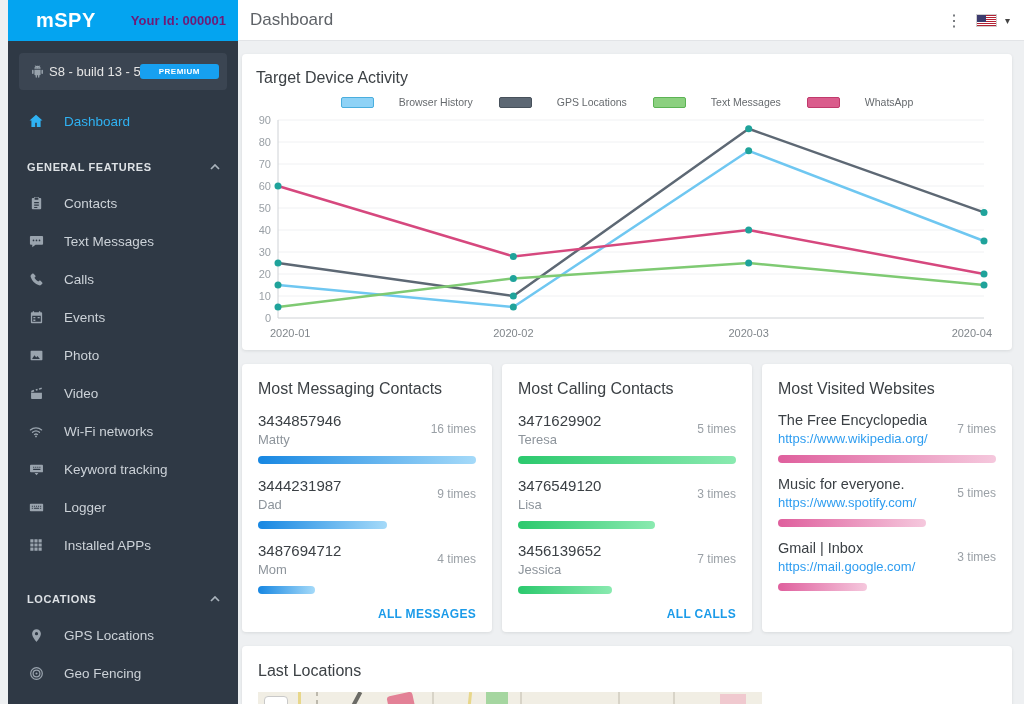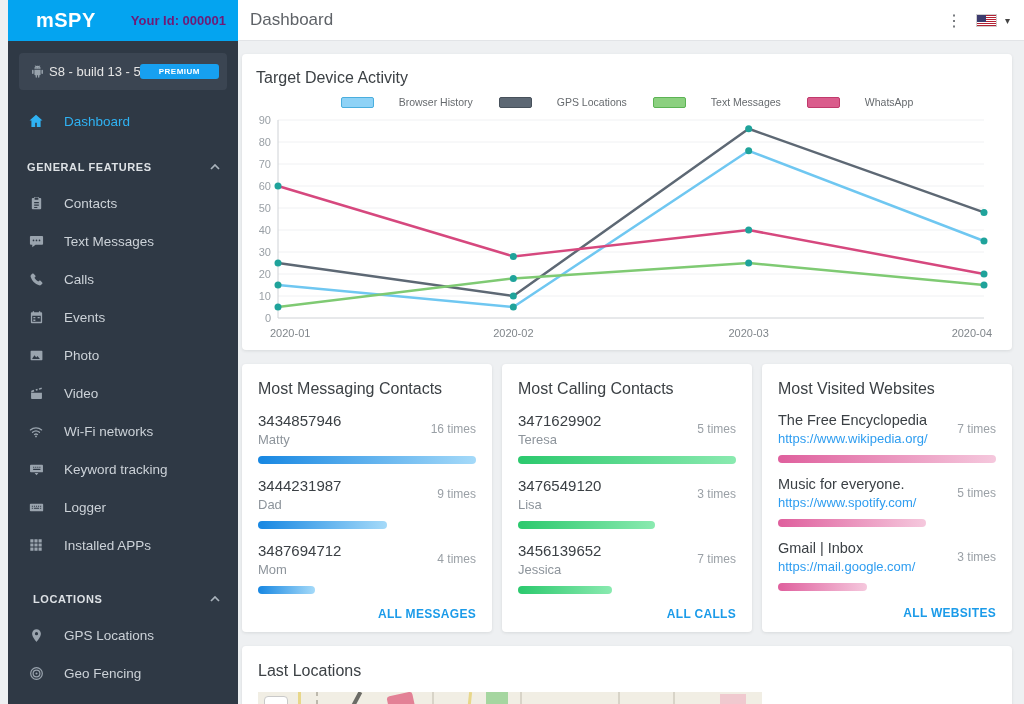--- a/index.html
+++ b/index.html
@@ -13,21 +13,21 @@
   .device-select { margin:12px 11px 4px 11px; height:37px; background:#3b4türk552; background:#3b4552; border-radius:4px; display:flex; align-items:center; padding:0 8px 0 11px; cursor:pointer; }
   .device-select .droid { color:#98a2ac; display:flex; margin-right:4px; }
   .device-name { flex:1; text-align:center; color:#e5e5e5; font-size:13px; white-space:nowrap; overflow:hidden; }
   .premium-badge { background:#17a0f0; color:#fff; font-size:8px; font-weight:bold; letter-spacing:.5px; padding:3px 19px; border-radius:3px; }
   .nav { padding-top:8px; }
   .nav-item { height:38px; display:flex; align-items:center; padding:0 16px 0 19px; cursor:pointer; color:#ccd2d8; font-size:13.5px; }
   .nav-item .nav-icon { width:18px; display:flex; justify-content:center; color:#9aa4ae; margin-right:19px; }
   .nav-item.active, .nav-item.active .nav-icon { color:#2fb2f3; }
   .nav-section { height:34px; margin-top:10px; display:flex; align-items:center; justify-content:space-between; padding:0 18px 0 19px; color:#dde1e5; font-size:11px; font-weight:bold; letter-spacing:.6px; }
   .nav-section .chev { color:#aab3bc; display:flex; cursor:pointer; }
-  .nav-section.locs { margin-top:18px;margin-left:6px; }
+  .nav-section.locs { margin-top:18px; }
 
   
   .topbar { position:absolute; left:230px; top:0; right:0; height:41px; background:#fff; border-bottom:1px solid #e2e4e7; display:flex; align-items:center; padding:0 14px 0 20px; z-index:4; }
   .page-title { font-size:17px; color:#5f6368; flex:1; }
   .kebab { font-size:16px; color:#5f6368; padding:0 14px; cursor:pointer; }
   .flag-wrap { display:flex; align-items:center; cursor:pointer; }
   .flag { position:relative; width:21px; height:13px; background:repeating-linear-gradient(180deg,#b22234 0 1px,#fff 1px 2px); border:.5px solid #d0d0d0; }
   .flag .canton { position:absolute; left:0; top:0; width:9px; height:7px; background:#3c3b6e; }
   .caret { margin-left:8px; color:#444; font-size:10px; }
 
@@ -386,21 +386,20 @@
           </div>
       </div>
       <div class="stat-row">
         <div class="stat-site-title">Gmail | Inbox</div>
         <div class="stat-url">https://mail.google.com/</div>
         <div class="stat-times">3 times</div>
         <div class="bar-track">
             <div class="bar pink" style="width: 41%;"></div>
           </div>
       </div>
-      <div class="card-link">ALL WEBSITES</div>
     </div>
   </div>
 
   <div class="card loc-card">
     <div class="card-title">Last Locations</div>
     <div class="map">
       <div class="zoom-ctl"></div>
       <div class="road-y" style="left:40px; top:0; height:60px;"></div>
       <div class="road-g" style="left:58px; top:0; height:60px; background:repeating-linear-gradient(180deg,#bdb9ad 0 4px,transparent 4px 8px);"></div>
       <div class="road-d" style="left:84px; top:-4px; height:70px;"></div>

